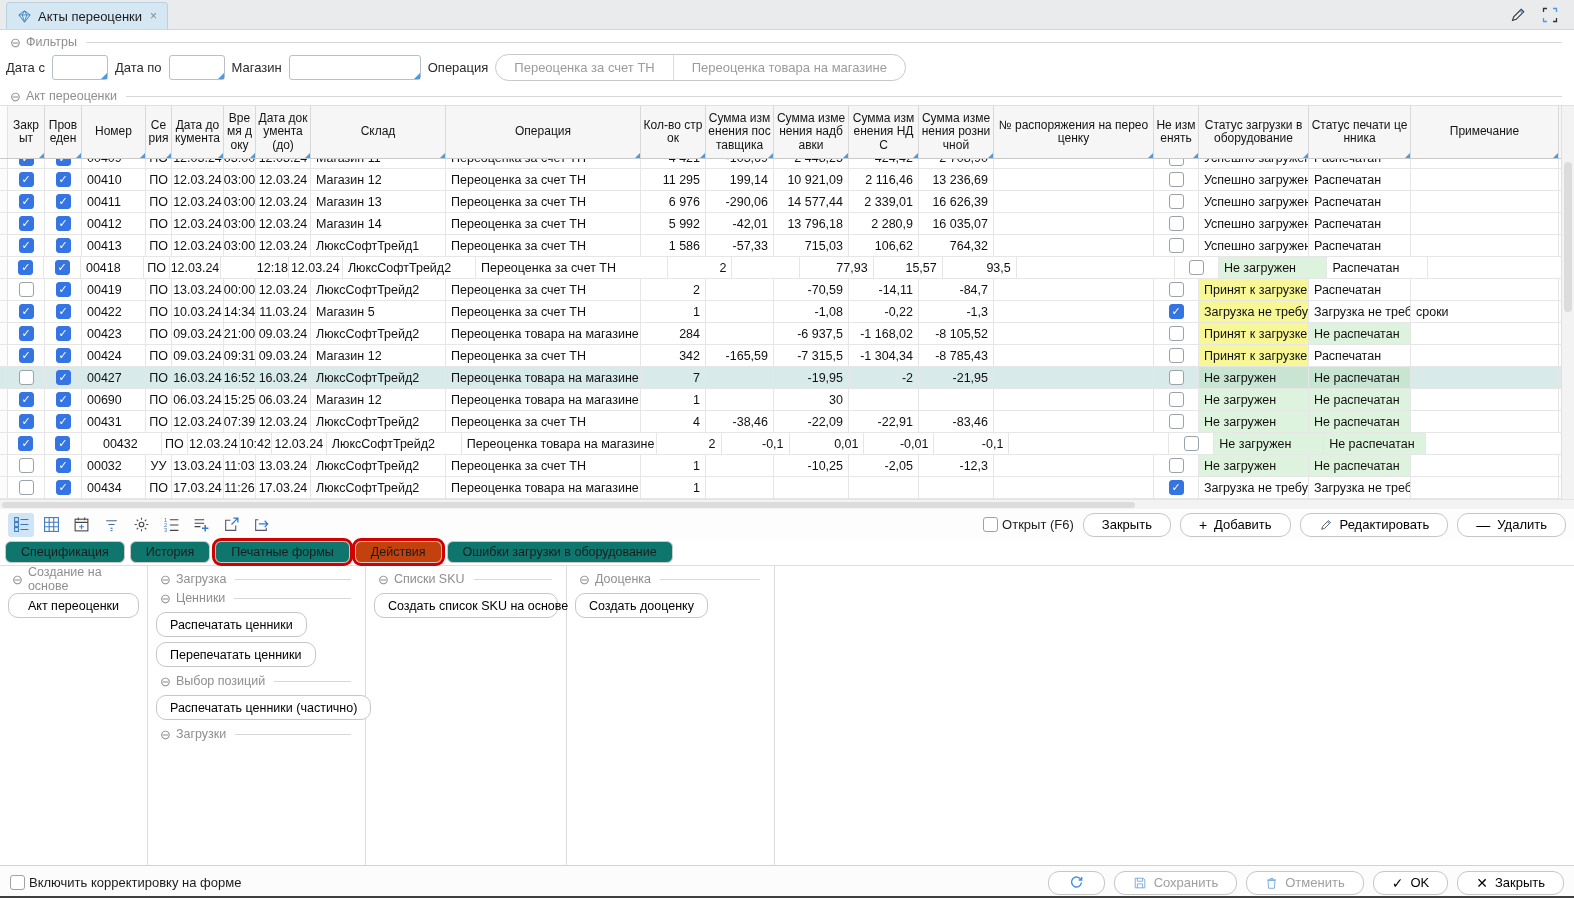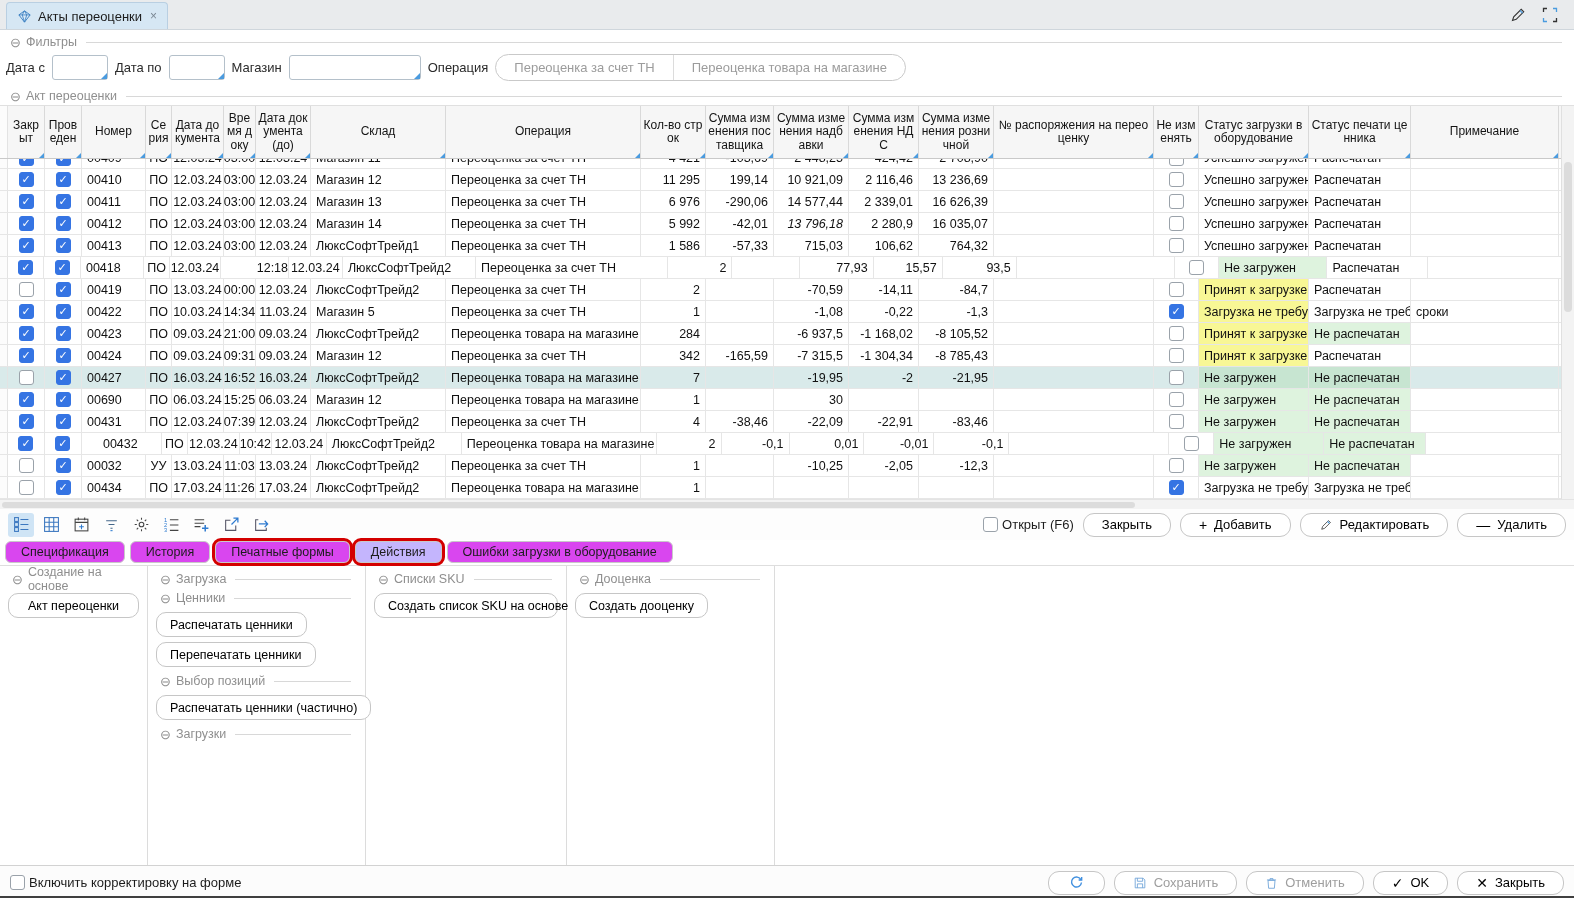--- a/index.html
+++ b/index.html
@@ -64,23 +64,23 @@
   .gtoolbar{height:31px;display:flex;align-items:center;gap:4px;padding:0 8px;background:#fdfdfd}
   .iconbtn{width:26px;height:24px;display:flex;align-items:center;justify-content:center;border-radius:3px;cursor:pointer}
   .iconbtn.active{background:#cfe4f5}
   .gt-right{margin-left:auto;display:flex;align-items:center;gap:9px}
   .cb-label{display:flex;align-items:center;gap:4px;font-size:13px}
   .btn{height:24px;border:1px solid #c6c6c6;border-radius:11px;background:#fff;padding:0 18px;
        font:13px "Liberation Sans",sans-serif;display:flex;align-items:center;gap:7px;cursor:pointer;white-space:nowrap}
   .btn .sym{font-size:14px;line-height:1}
   
   .tabstrip{height:26px;display:flex;gap:5px;align-items:center;padding:1px 5px 2px;border-bottom:1px solid #dedede}
-  .ptab{height:22px;padding:0 15px;border:1px solid #c9c9c9;border-radius:6px;background:#d946ef;
+  .ptab{height:22px;padding:0 15px;border:1px solid #c9c9c9;border-radius:6px;background:#0f766e;
         font-size:12.5px;display:flex;align-items:center;cursor:pointer;position:relative;white-space:nowrap}
-  .ptab.active{background:#c4b5fd}
+  .ptab.active{background:#c2410c}
   .ptab.annotated{outline:3px solid var(--red);z-index:2}
   
   .panels{height:299px;display:flex;background:#fff}
   .pcol{padding:3px 4px;border-right:1px solid #dcdcdc}
   .pcol:last-child{border-right:none}
   .pcol .group-header{padding:0 2px;margin-top:1px}
   .pbtn{display:block;border:1px solid #c6c6c6;border-radius:10px;background:#fff;height:25px;
         padding:0 13px;font:12.5px "Liberation Sans",sans-serif;margin:5px 4px;cursor:pointer;white-space:nowrap}
   .pbtn.full{width:calc(100% - 8px)}
   
@@ -269,21 +269,21 @@
             </div>
             <div class="td" style="width: 64px;">00412</div>
             <div class="td ctr" style="width: 26px;">ПО</div>
             <div class="td ctr" style="width: 52px;">12.03.24</div>
             <div class="td ctr" style="width: 32px;">03:00</div>
             <div class="td ctr" style="width: 55px;">12.03.24</div>
             <div class="td" style="width: 135px;">Магазин 14</div>
             <div class="td" style="width: 195px;">Переоценка за счет ТН</div>
             <div class="td num" style="width: 65px;">5 992</div>
             <div class="td num" style="width: 68px;">-42,01</div>
-            <div class="td num" style="width: 75px; font-style: italic;">13 796,18</div>
+            <div class="td num" style="width: 75px;">13 796,18</div>
             <div class="td num" style="width: 70px;">2 280,9</div>
             <div class="td num" style="width: 75px;">16 035,07</div>
             <div class="td" style="width: 160px;"></div>
             <div class="td ctr" style="width: 45px;">
               <div class="cb"></div>
             </div>
             <div class="td" style="width: 110px;">Успешно загружен</div>
             <div class="td" style="width: 102px;">Распечатан</div>
             <div class="td" style="width: 148px;"></div>
           </div>

